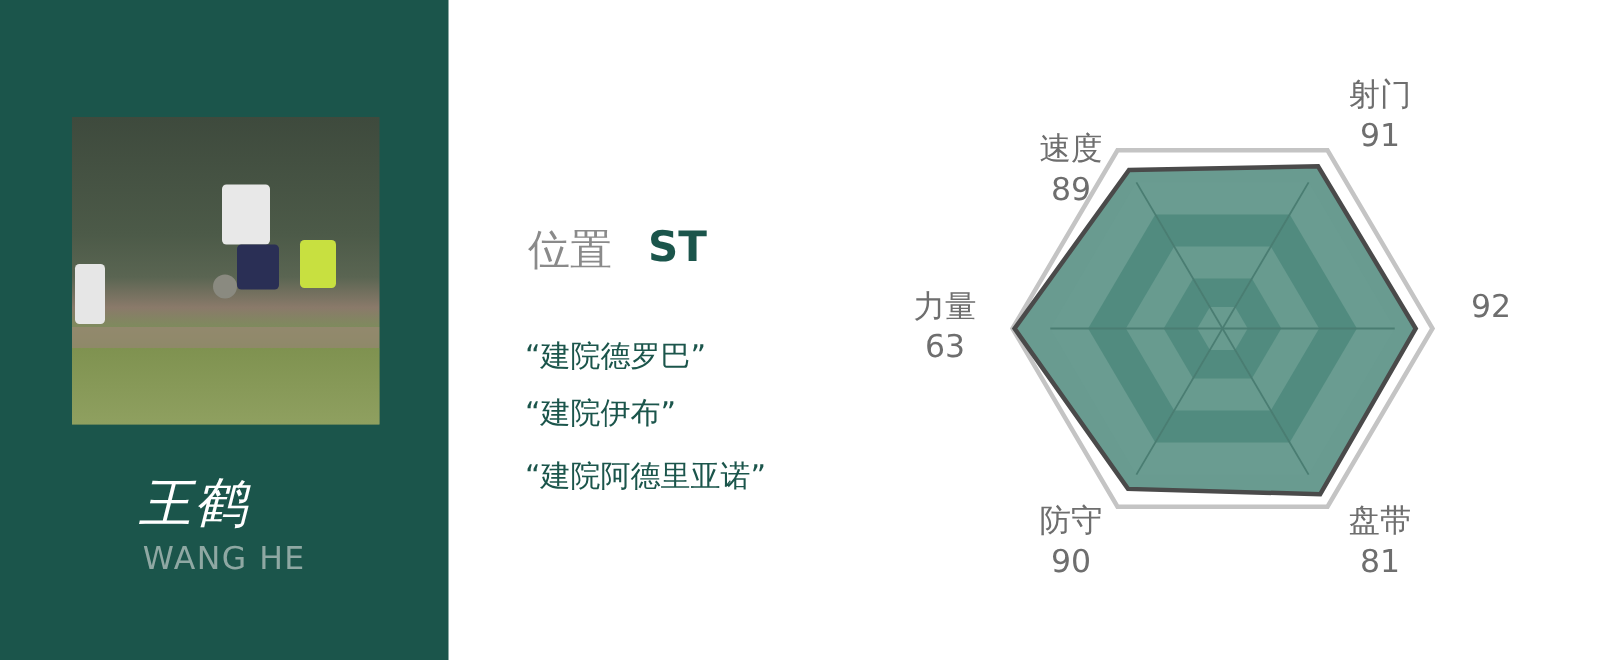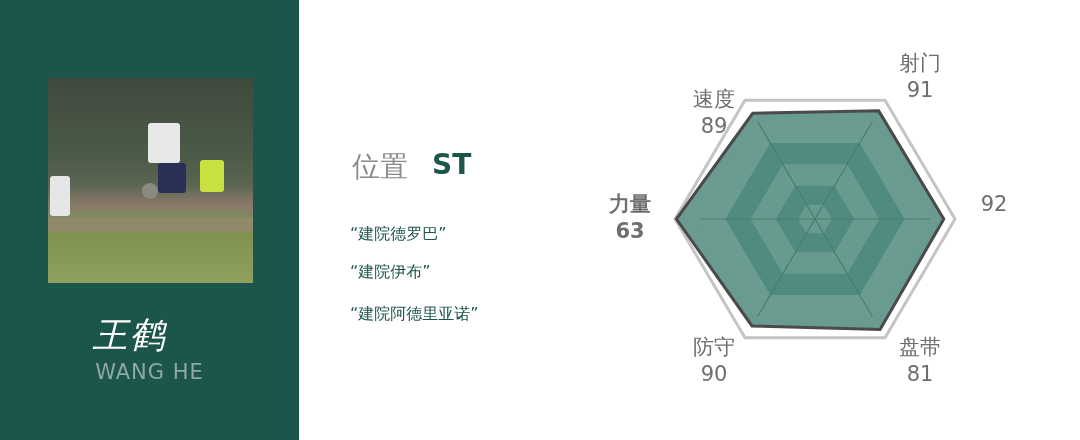--- a/index.html
+++ b/index.html
@@ -7,21 +7,21 @@
   .left-panel{position:absolute;left:0;top:0;width:299px;height:440px;background:#1b554b;}
   .photo{position:absolute;left:48px;top:78px;width:205px;height:205px;overflow:hidden;
     background:linear-gradient(180deg,#3e4a3d 0%,#4c5a48 38%,#5a6552 52%,#8a7a6a 62%,#7f8a5e 68%,#6f8a4a 80%,#8a9a5c 100%);}
   .photo .track{position:absolute;left:0;top:140px;width:205px;height:14px;background:#a08878;opacity:.6;}
   .photo .field{position:absolute;left:0;top:154px;width:205px;height:51px;background:linear-gradient(180deg,#7f9250,#8fa060);}
   .photo .p{position:absolute;border-radius:3px;}
   .name{position:absolute;left:0;width:259px;top:312px;text-align:center;color:#ffffff;font-size:35px;letter-spacing:2px;font-style:italic;}
   .name-en{position:absolute;left:0;width:299px;top:360px;text-align:center;color:#8fa8a3;font-size:21px;letter-spacing:1px;}
   .pos-label{position:absolute;left:352px;top:148px;font-size:28px;color:#8a8a8a;text-align:right;}
   .pos-value{position:absolute;left:432px;top:148px;font-size:28px;color:#1b554b;font-weight:bold;}
-  .nick{position:absolute;left:350px;font-size:16px;color:#1b554b;}
+  .nick{position:absolute;left:350px;font-size:20px;color:#1b554b;}
   .lbl{position:absolute;text-align:center;color:#6e6e6e;font-size:21px;line-height:27px;width:80px;}
   svg.radar{position:absolute;left:0;top:0;}
 </style>
 </head>
 <body>
 
 <div class="left-panel">
   <div class="photo">
     <div class="track"></div>
     <div class="field"></div>
@@ -70,16 +70,16 @@
     <div>92</div>
   </div>
 <div class="lbl" style="left:880px;top:334px;">
     <div>盘带</div>
     <div>81</div>
   </div>
 <div class="lbl" style="left:674px;top:334px;">
     <div>防守</div>
     <div>90</div>
   </div>
-<div class="lbl" style="left:590px;top:191px;font-weight:bold;">
+<div class="lbl" style="left:590px;top:191px;">
     <div>力量</div>
     <div>63</div>
   </div>
 
 </body></html>

